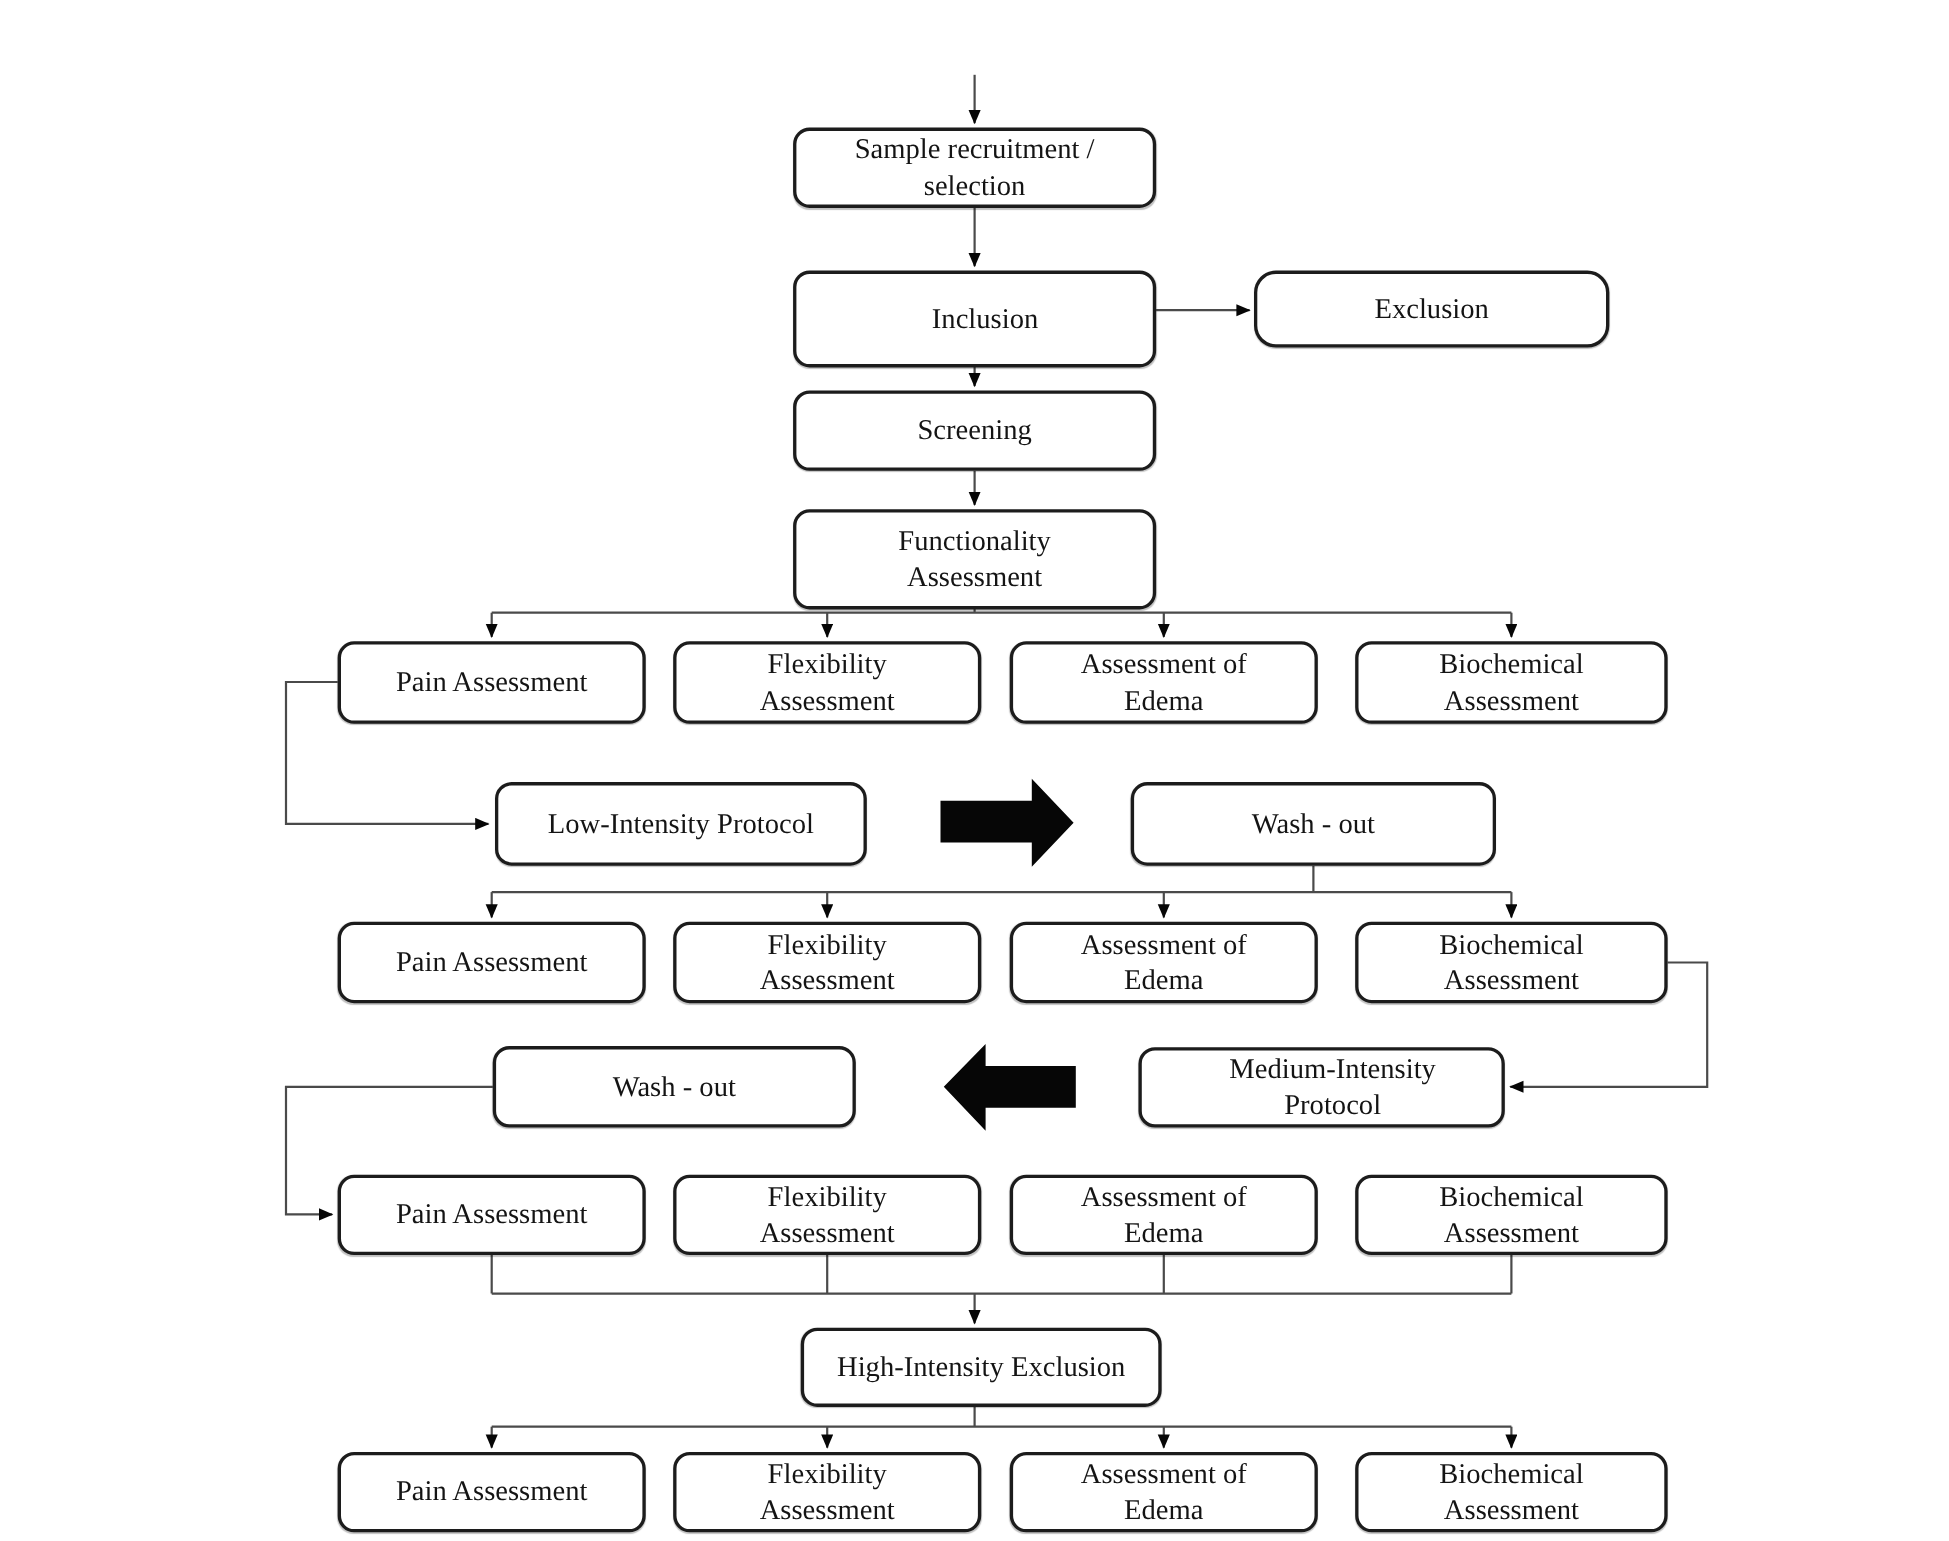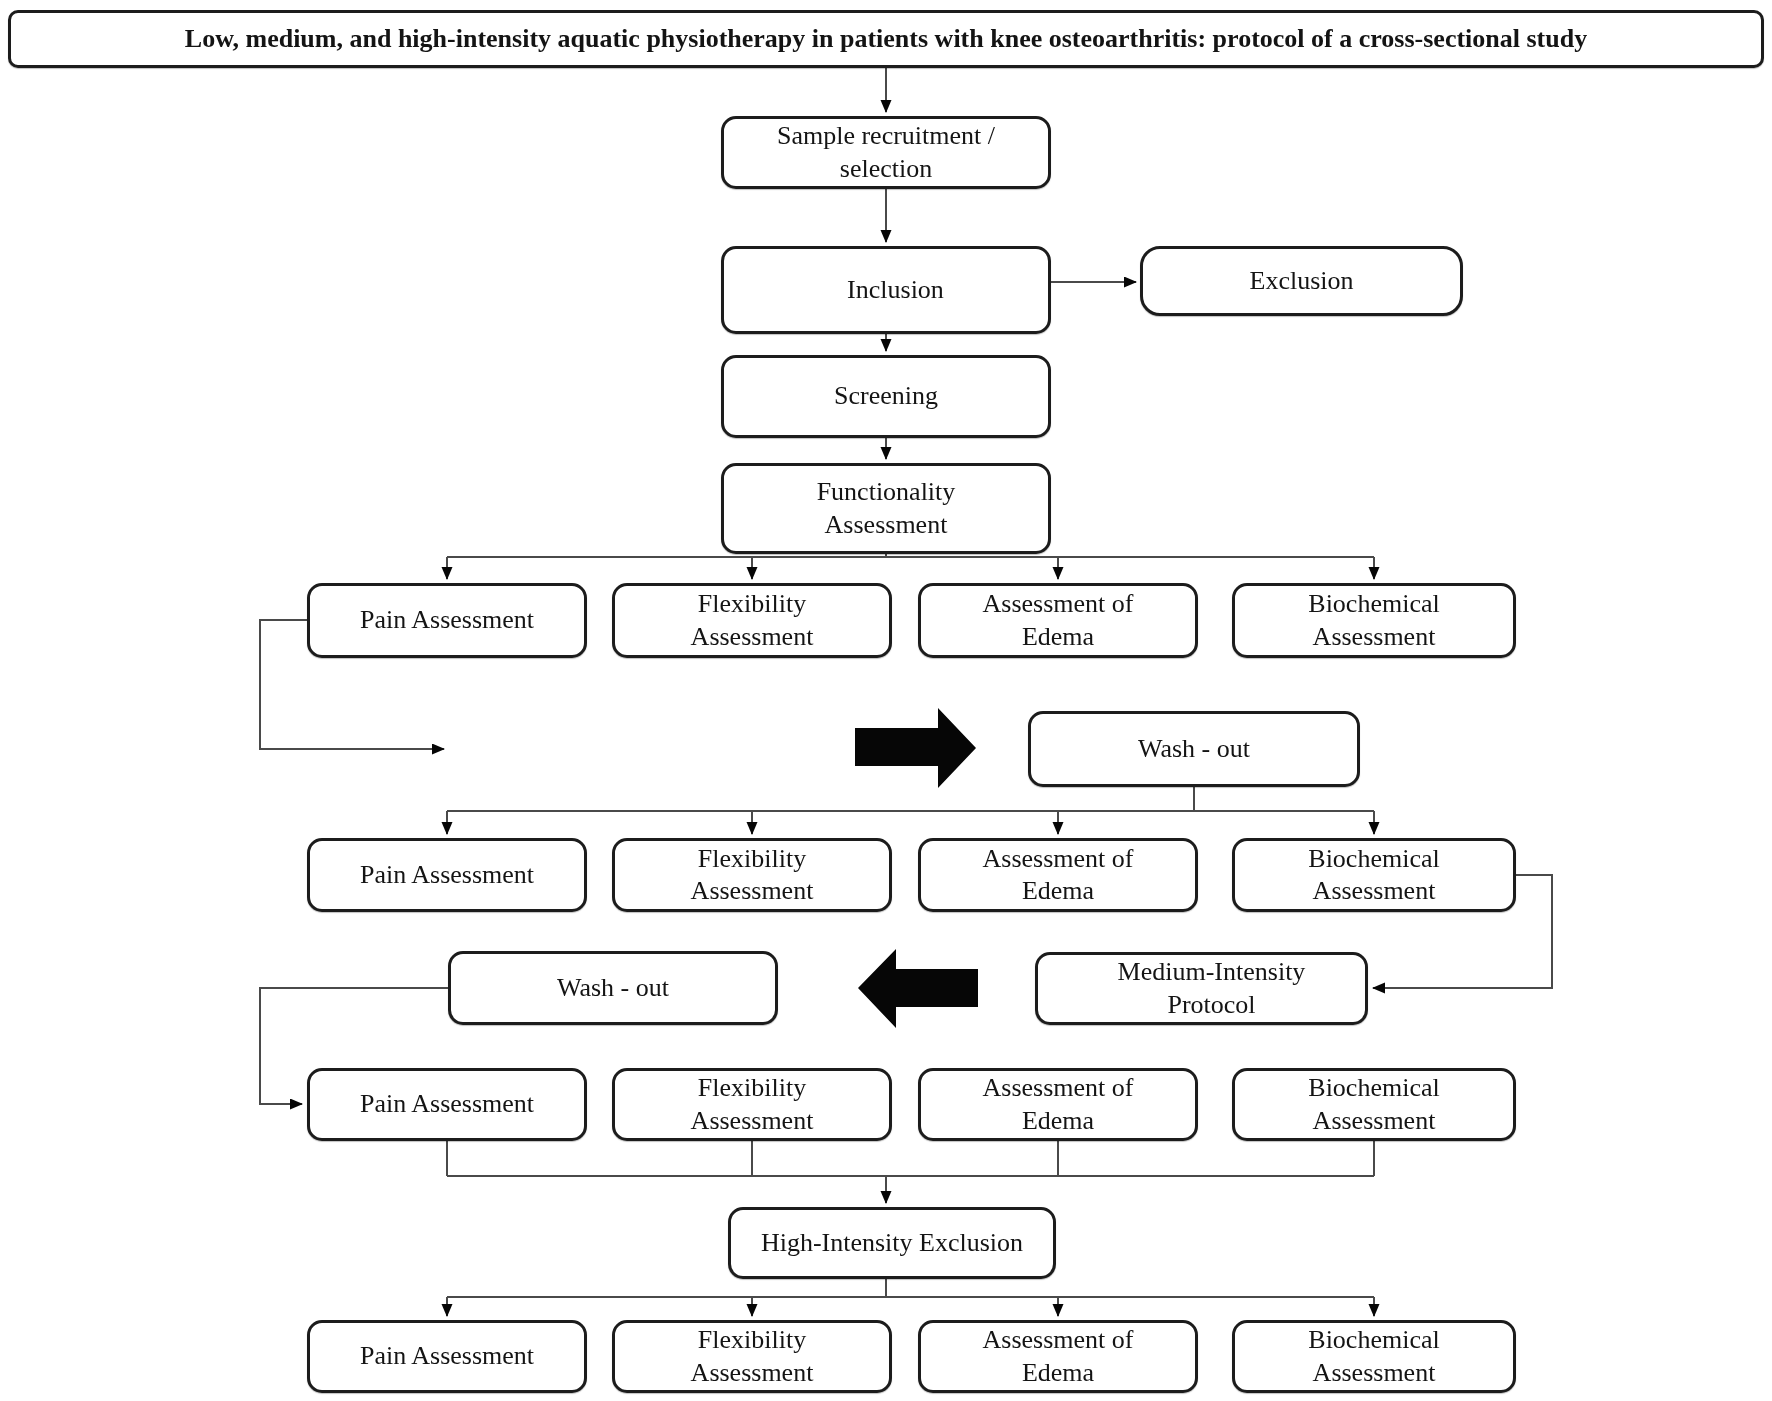--- a/index.html
+++ b/index.html
@@ -93,35 +93,32 @@
     <path class="ln" d="M886 1279 V1297 M447 1297 H1374"></path>
     <path class="ln" d="M447 1297 V1316" marker-end="url(#arr)"></path>
     <path class="ln" d="M752 1297 V1316" marker-end="url(#arr)"></path>
     <path class="ln" d="M1058 1297 V1316" marker-end="url(#arr)"></path>
     <path class="ln" d="M1374 1297 V1316" marker-end="url(#arr)"></path>
 
     <polygon class="bigarrow" points="855,728 938,728 938,708 976,748 938,788 938,766 855,766"></polygon>
     <polygon class="bigarrow" points="978,969 896,969 896,949 858,988 896,1028 896,1007 978,1007"></polygon>
   </svg>
 
-  <div class="node title-node" style="left:8px; top:10px; width:1756px; height:58px;">
-    <span class="lbl">Low, medium, and high-intensity aquatic physiotherapy in patients with knee osteoarthritis: protocol of a cross-sectional study</span>
-  </div>
 
   <div class="node" style="left:721px; top:116px; width:330px; height:73px;">
     <span class="lbl">Sample recruitment /
 selection</span>
   </div>
   <div class="node" style="left:721px; top:246px; width:330px; height:88px;padding-left:19px;">
     <span class="lbl">Inclusion</span>
   </div>
   <div class="node" style="left:1140px; top:246px; width:323px; height:70px;border-radius:20px;">
     <span class="lbl">Exclusion</span>
   </div>
-  <div class="node" style="left:721px; top:355px; width:330px; height:83px;">
+  <div class="node" style="left:721px; top:355px; width:330px; height:73px;">
     <span class="lbl">Screening</span>
   </div>
   <div class="node" style="left:721px; top:463px; width:330px; height:91px;">
     <span class="lbl">Functionality
 Assessment</span>
   </div>
 
   <div class="node" style="left:307px; top:583px; width:280px; height:75px;">
     <span class="lbl">Pain Assessment</span>
   </div>
@@ -131,20 +128,23 @@
   </div>
   <div class="node" style="left:918px; top:583px; width:280px; height:75px;">
     <span class="lbl">Assessment of
 Edema</span>
   </div>
   <div class="node" style="left:1232px; top:583px; width:284px; height:75px;">
     <span class="lbl">Biochemical
 Assessment</span>
   </div>
 
+  <div class="node" style="left:450px; top:711px; width:338px; height:76px;">
+    <span class="lbl">Low-Intensity Protocol</span>
+  </div>
   <div class="node" style="left:1028px; top:711px; width:332px; height:76px;">
     <span class="lbl">Wash - out</span>
   </div>
 
   <div class="node" style="left:307px; top:838px; width:280px; height:74px;">
     <span class="lbl">Pain Assessment</span>
   </div>
   <div class="node" style="left:612px; top:838px; width:280px; height:74px;">
     <span class="lbl">Flexibility
 Assessment</span>

